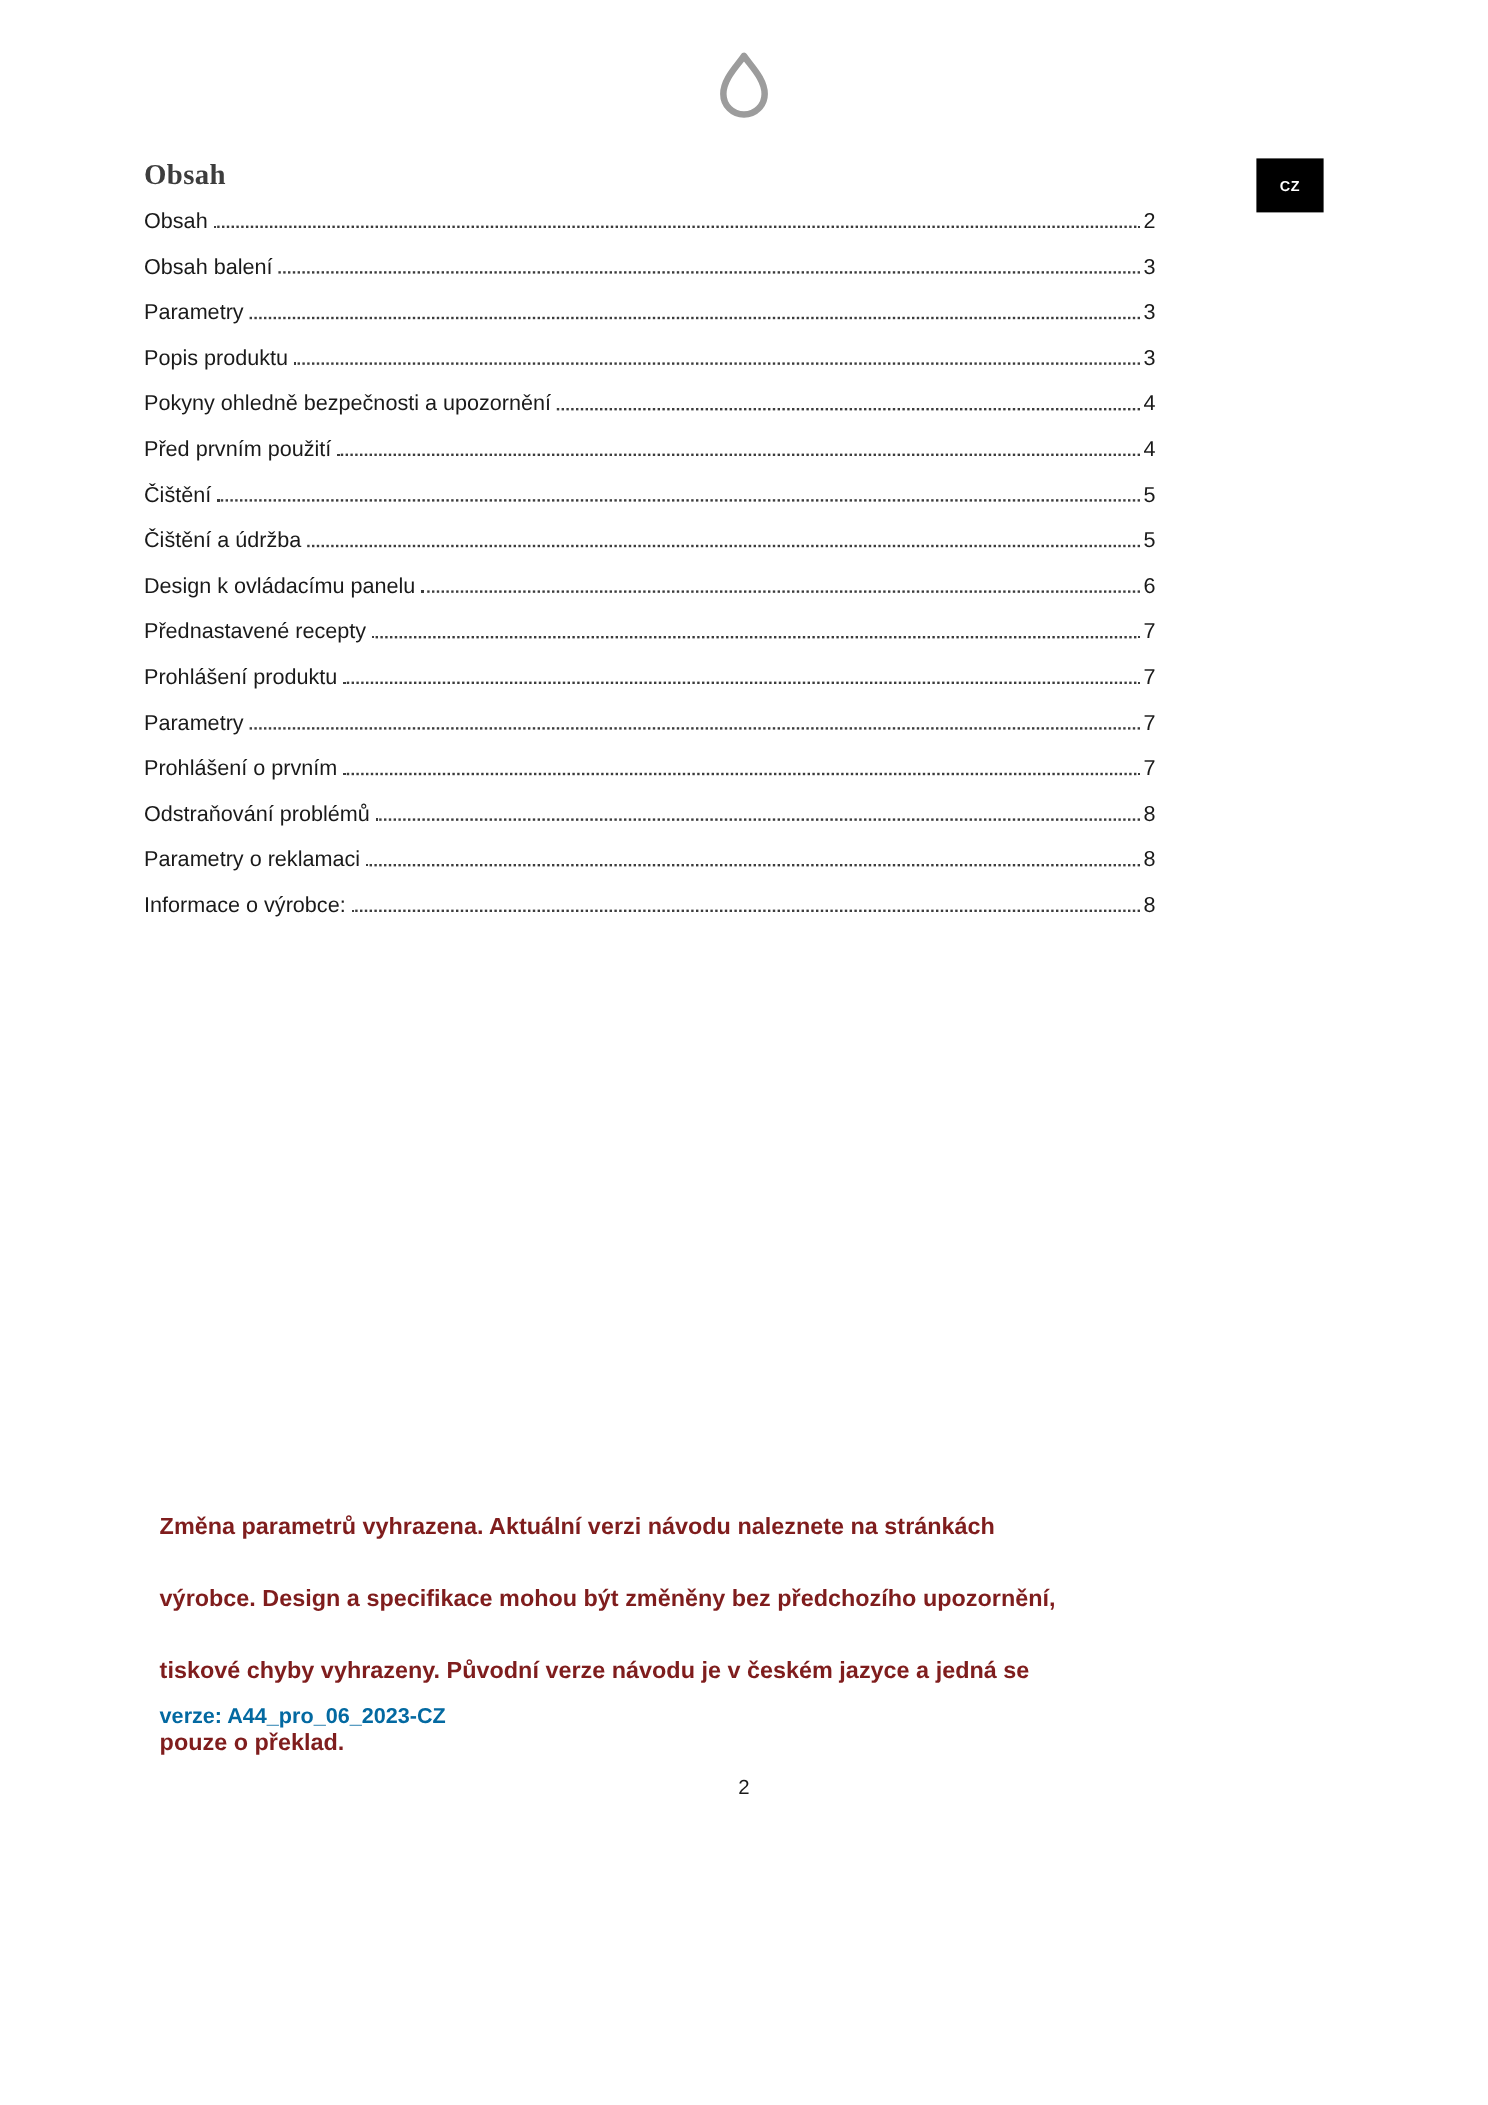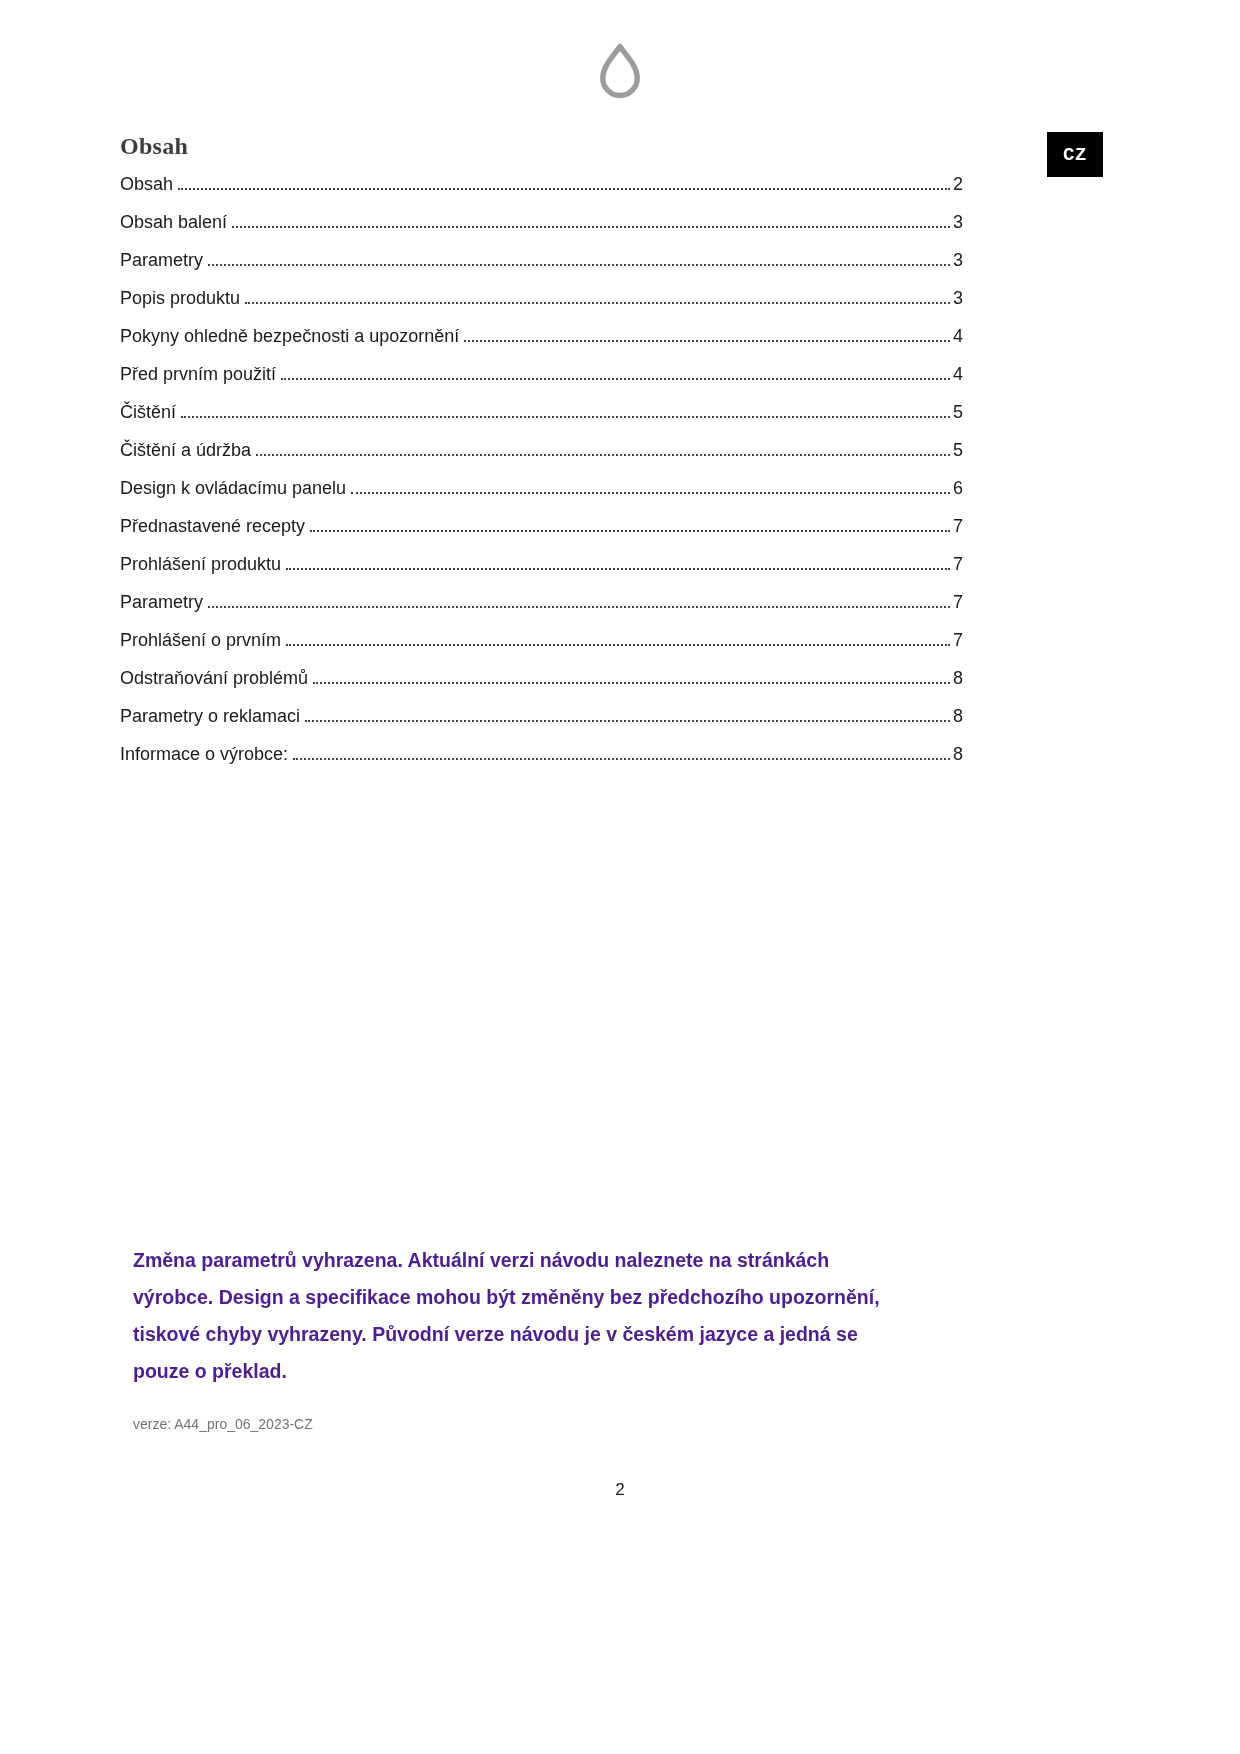--- a/index.html
+++ b/index.html
@@ -31,26 +31,25 @@
   
   .lang-badge {
     position: absolute;
     top: 132px;
     right: 137px;
     width: 56px;
     height: 45px;
     background: #000000;
     color: #ffffff;
     font-weight: bold;
-    font-size: 19px;
+    font-size: 12px;
     display: flex;
     align-items: center;
     justify-content: center;
     letter-spacing: 0.5px;
-    font-family: Liberation Mono, monospace;
   }
 
   
   .toc {
     position: absolute;
     top: 133px;
     left: 120px;
     width: 843px;
   }
   .toc-title {
@@ -86,30 +85,30 @@
   }
 
   
   .disclaimer {
     position: absolute;
     top: 1222px;
     left: 133px;
     width: 770px;
     font-weight: bold;
     font-size: 19.5px;
-    line-height: 37px;
-    color: #4c1d95;
+    line-height: 60px;
+    color: #7f1d1d;
   }
   .version-line {
     position: absolute;
     top: 1402px;
     left: 133px;
-    font-weight: normal;
-    font-size: 14px;
-    color: #737373;
+    font-weight: bold;
+    font-size: 18px;
+    color: #0369a1;
   }
 
   
   .page-number {
     position: absolute;
     top: 1480px;
     left: 0;
     width: 100%;
     text-align: center;
     font-size: 17px;

